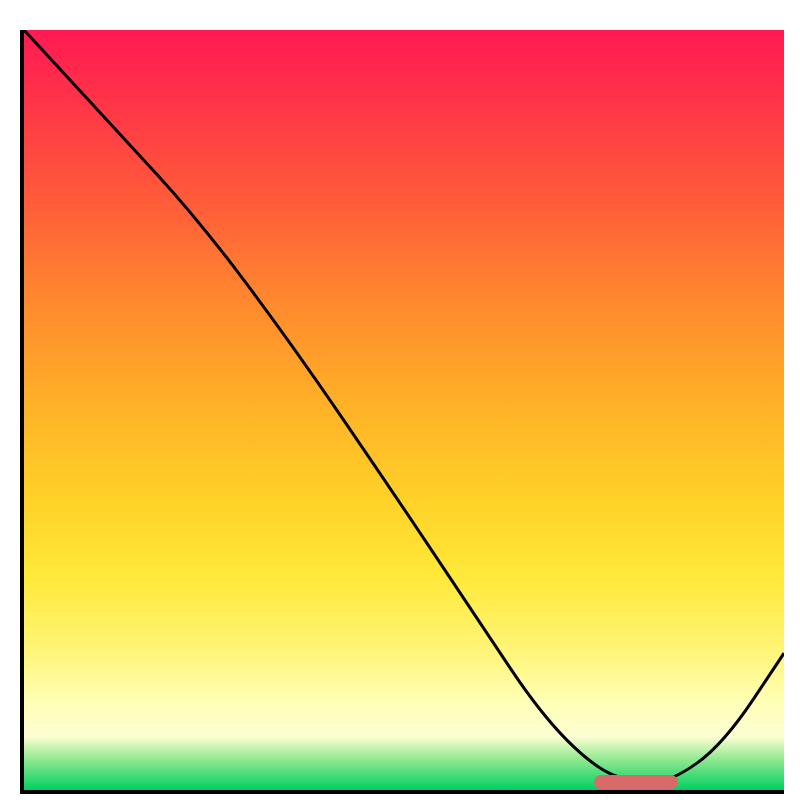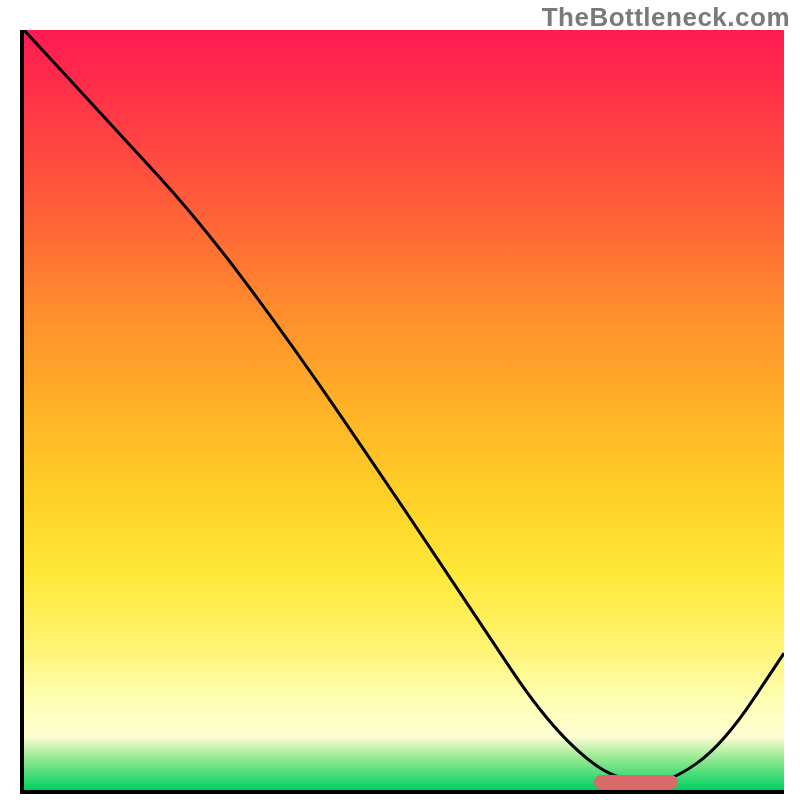--- a/index.html
+++ b/index.html
@@ -66,21 +66,20 @@
     height: 14px;
     border-radius: 7px;
     background: #d96a6a;
     bottom: 1px;
   }
 </style>
 </head>
 <body>
 
 <div class="container">
-  <div class="watermark">TheBottleneck.com</div>
 
   <div class="plot-area">
     <div class="gradient"></div>
 
     <svg class="curve" viewBox="0 0 760 760" preserveAspectRatio="none">
       <path id="curve-path" d="M 0 0 Q 0 0, 45.6 49.39999999999998 Q 91.2 98.79999999999995, 133 144.39999999999998 Q 174.8 190, 220.4 250.8 Q 266 311.6, 315.4 383.8 Q 364.8 456, 410.4 524.4 Q 456 592.8, 486.40000000000003 638.4 Q 516.8000000000001 684, 543.4000000000001 710.6 Q 570 737.2, 589 744.8 Q 608 752.4, 627 752.4 Q 646 752.4, 672.6 733.4 Q 699.2 714.4, 729.6 668.8 T 760 623.2"></path>
     </svg>
 
     <div id="marker" class="marker" style="left: 570px; width: 83.6px;"></div>
   </div>

